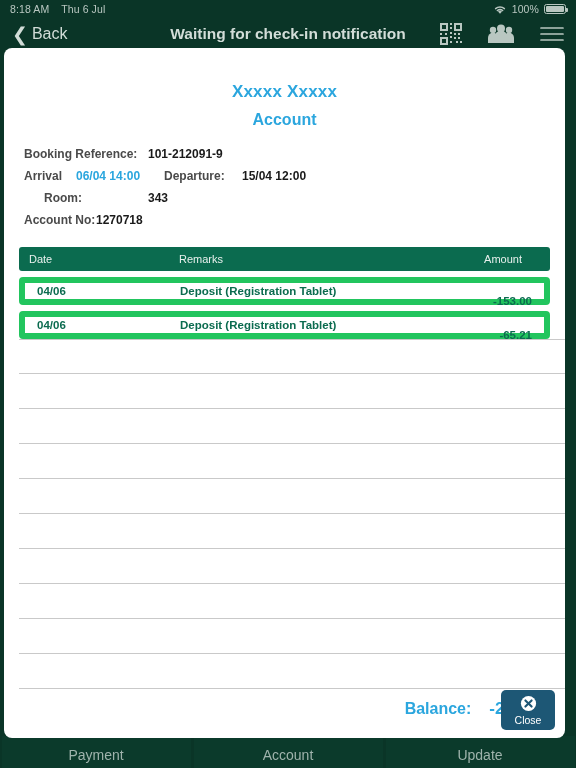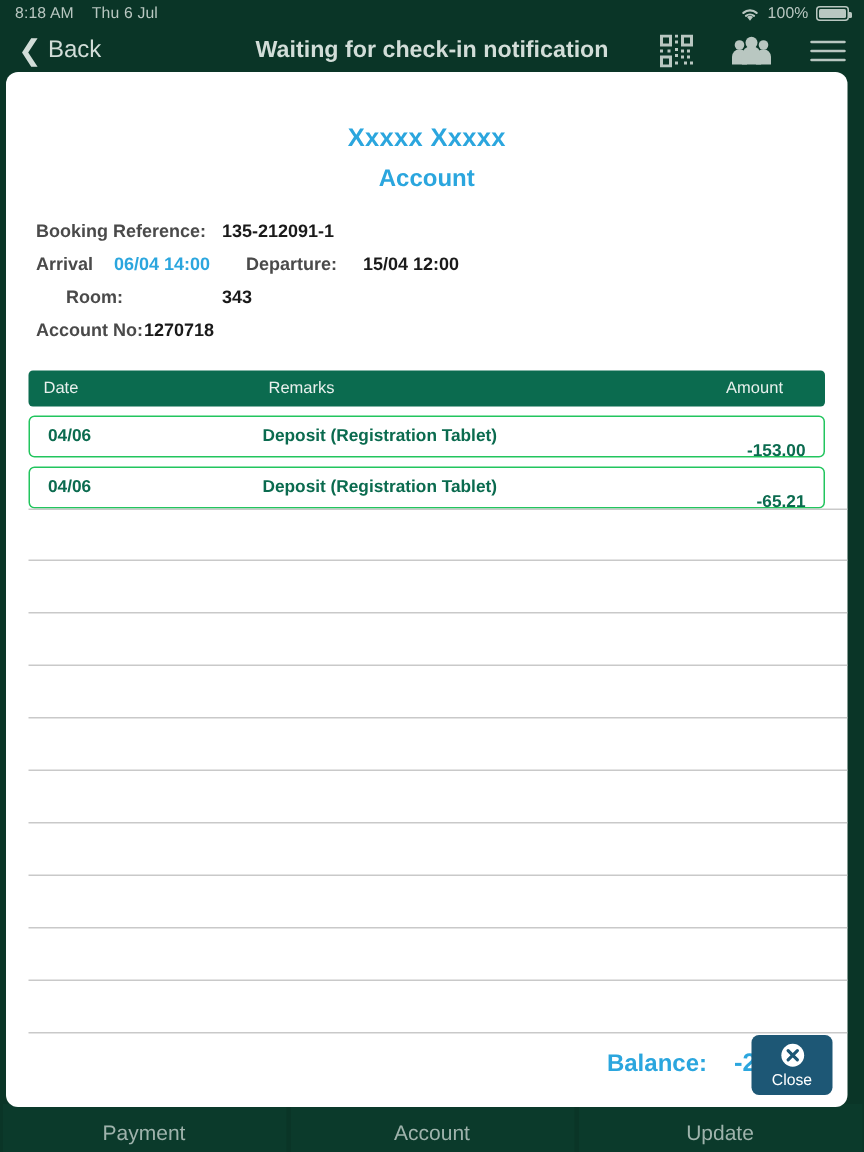--- a/index.html
+++ b/index.html
@@ -178,21 +178,21 @@
   }
   .th-date { width: 160px; padding-left: 10px; }
   .th-rem  { flex: 1; }
   .th-amt  { padding-right: 28px; }
 
   .rows { margin: 0 15px; }
 
   .trow {
     height: 28px;
     margin-top: 6px;
-    border: 1px solid #22c55e;
+    border: 6px solid #22c55e;
     border-radius: 4px;
     display: flex;
     align-items: center;
     color: #0b6b4f;
     font-size: 11.5px;
     font-weight: 700;
     background: #fff;
     cursor: pointer;
   }
   .td-date { width: 155px; padding-left: 12px; }
@@ -326,21 +326,21 @@
 <div class="card">
 
   <div class="titles">
     <div class="guest-name">Xxxxx Xxxxx</div>
     <div class="acct-heading">Account</div>
   </div>
 
   <div class="info">
     <div class="info-row">
       <span class="lbl w-ref">Booking Reference:</span>
-      <span class="val">135-212091-1</span>
+      <span class="val">101-212091-9</span>
     </div>
     <div class="info-row">
       <span class="lbl w-arr">Arrival</span>
       <span class="val-blue w-arrv">06/04 14:00</span>
       <span class="lbl w-depl">Departure:</span>
       <span class="val">15/04 12:00</span>
     </div>
     <div class="info-row">
       <span class="lbl w-room">Room:</span>
       <span class="val">343</span>

